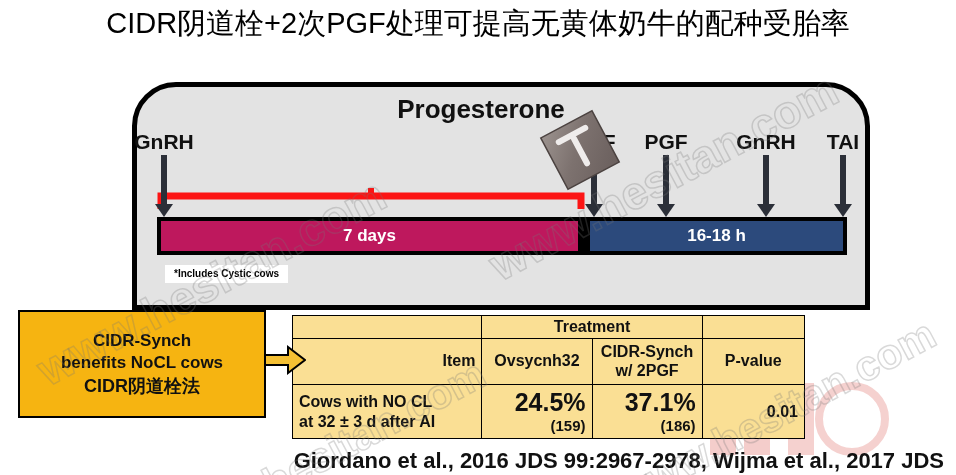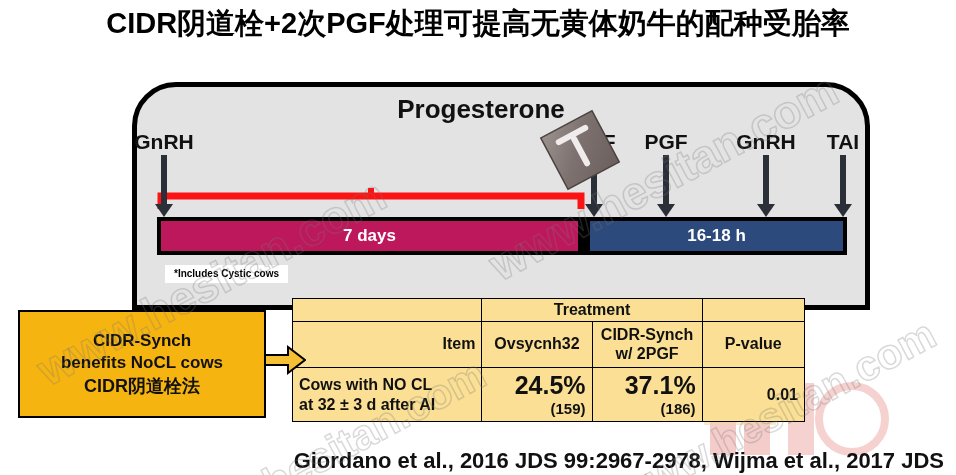--- a/index.html
+++ b/index.html
@@ -46,21 +46,21 @@
   }
 
   
   .title {
     position: absolute;
     left: 0;
     top: 4px;
     width: 956px;
     text-align: center;
     font-size: 29px;
-    font-weight: 700;
+    font-weight: 400;
     color: #000000;
     letter-spacing: 0px;
     white-space: nowrap;
     z-index: 20;
   }
 
   
   .diagram {
     position: absolute;
     left: 132px;
@@ -218,21 +218,21 @@
     top: 345px;
     width: 42px;
     height: 30px;
     z-index: 23;
   }
 
   
   .tbl-wrap {
     position: absolute;
     left: 292px;
-    top: 298px;
+    top: 315px;
     width: 513px;
     z-index: 21;
   }
   table.data {
     border-collapse: collapse;
     width: 100%;
     background: #fadf94;
     table-layout: fixed;
   }
   table.data td, table.data th {

